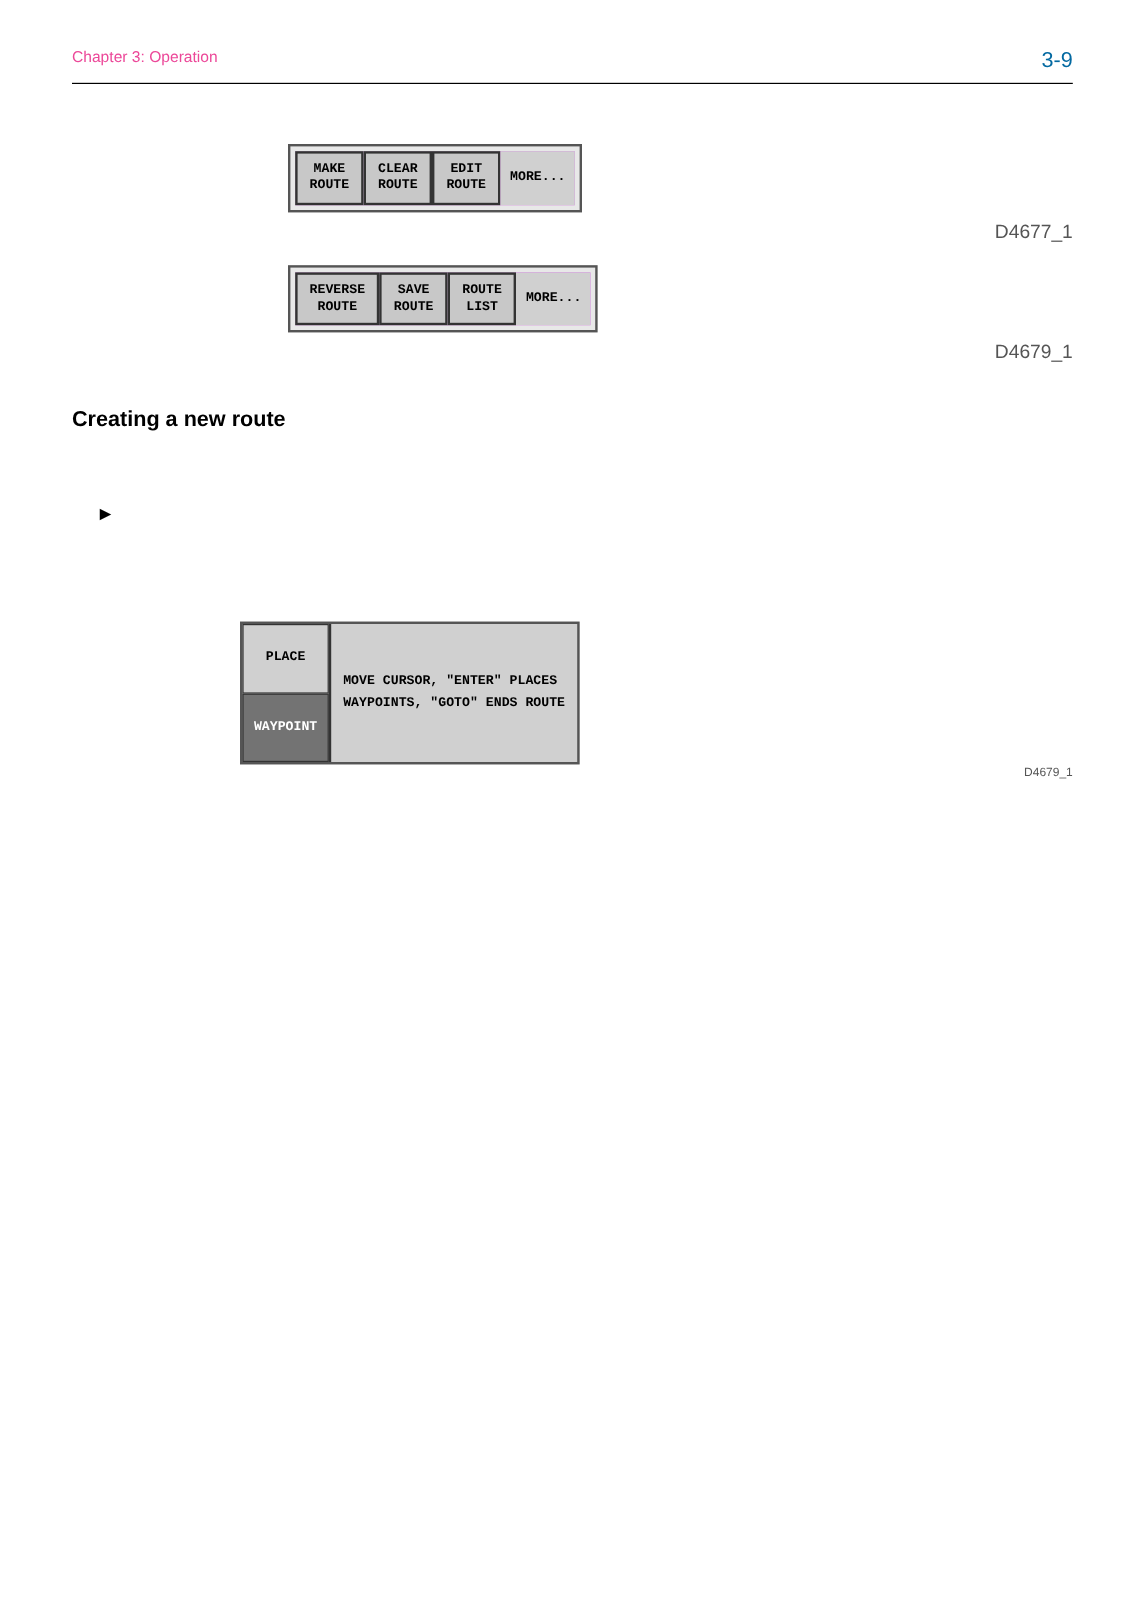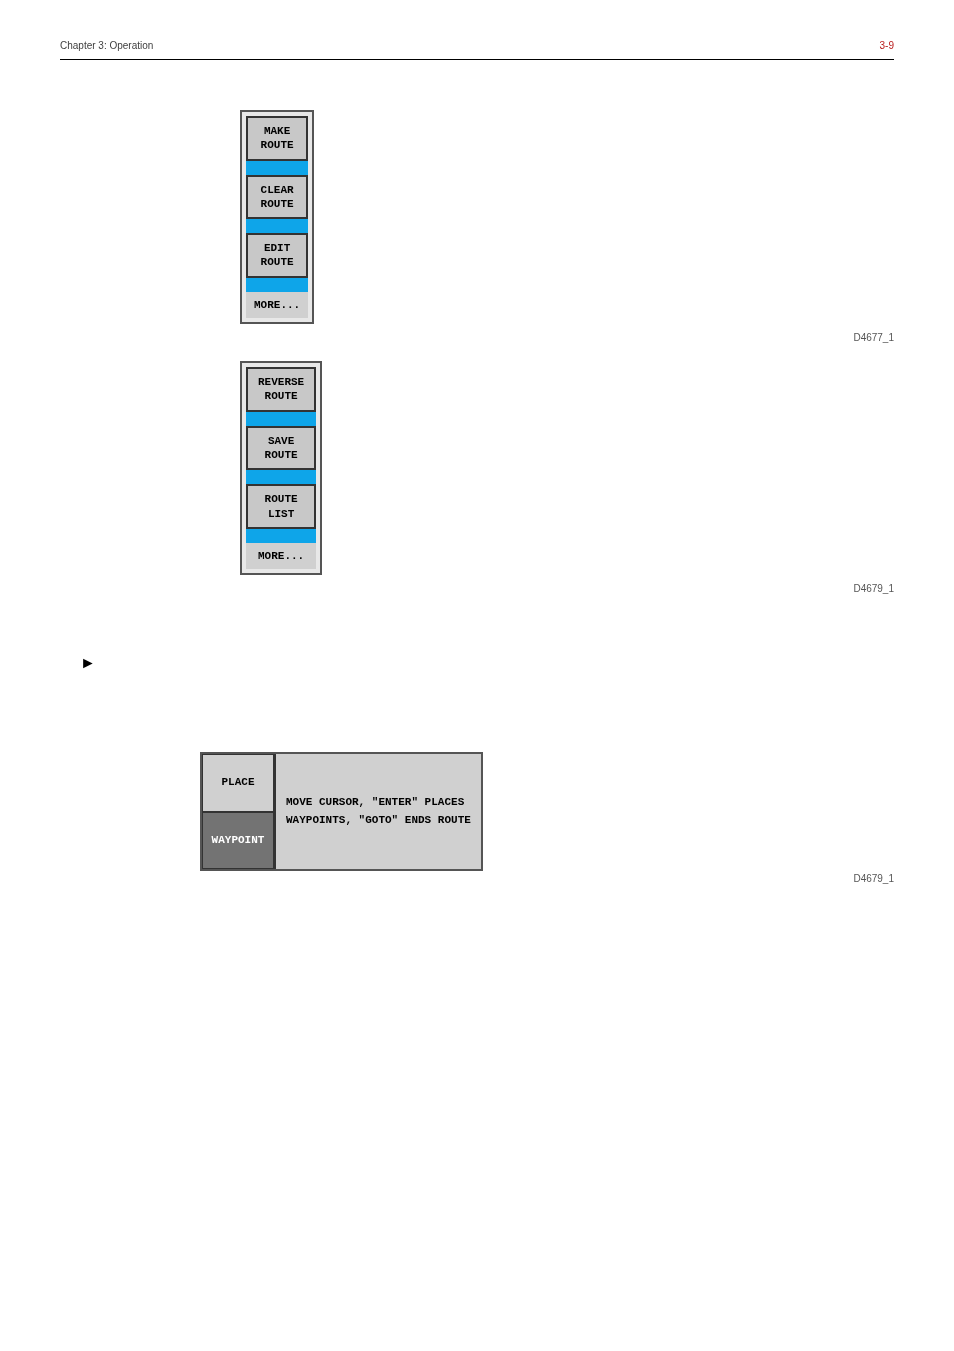--- a/index.html
+++ b/index.html
@@ -15,27 +15,27 @@
 
     
     .page-header {
       display: flex;
       justify-content: space-between;
       align-items: flex-start;
       padding: 40px 60px 0 60px;
     }
 
     .chapter-label {
-      font-size: 10px;
-      color: #404040;
+      font-size: 13px;
+      color: #ec4899;
     }
 
     .page-number {
-      font-size: 10px;
-      color: #b91c1c;
+      font-size: 18px;
+      color: #0369a1;
     }
 
     .header-divider {
       margin: 8px 60px 0 60px;
       border: none;
       border-top: 1px solid #000;
     }
 
     
     .content {
@@ -47,23 +47,21 @@
       display: inline-block;
       border: 2px solid #555;
       background: #e8e8e8;
       padding: 4px;
       margin-bottom: 6px;
       position: relative;
     }
 
     .screen-inner {
       display: flex;
-      flex-direction: column;
-      background: #0ea5e9;
-      gap: 14px;
+      background: #d946ef;
     }
 
     .screen-btn {
       border: 2px solid #333;
       background: #c8c8c8;
       font-family: 'Courier New', Courier, monospace;
       font-size: 11px;
       font-weight: bold;
       text-align: center;
       padding: 6px 10px;
@@ -79,21 +77,21 @@
       background: #d0d0d0;
       font-size: 11px;
       font-weight: bold;
       padding: 6px 8px;
       min-width: 48px;
     }
 
     .figure-label {
       display: block;
       text-align: right;
-      font-size: 10px;
+      font-size: 16px;
       color: #555;
       margin-top: 2px;
     }
 
     .screens-row {
       display: flex;
       flex-direction: column;
       gap: 18px;
       margin-top: 20px;
       margin-left: 180px;
@@ -203,20 +201,21 @@
           <div class="screen-btn">SAVE<br>ROUTE</div>
           <div class="screen-btn">ROUTE<br>LIST</div>
           <div class="screen-btn more-btn">MORE...</div>
         </div>
       </div>
       <span class="figure-label">D4679_1</span>
     </div>
 
   </div>
 
+  <h2 class="section-heading">Creating a new route</h2>
 
   <span class="arrow-bullet">►</span>
 
   <div class="bottom-screen-container">
     <div class="bottom-screen">
       <div class="bottom-left-col">
         <div class="bottom-cell">PLACE</div>
         <div class="bottom-cell active">WAYPOINT</div>
       </div>
       <div class="bottom-right-text">

